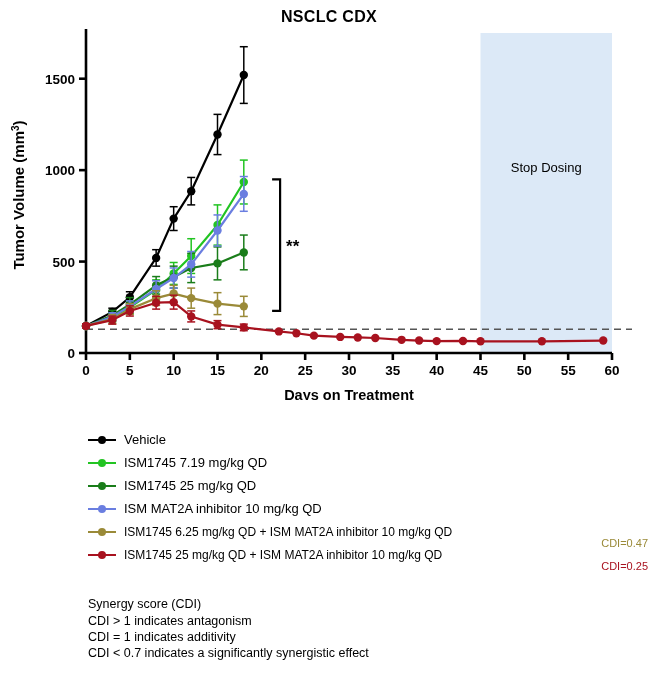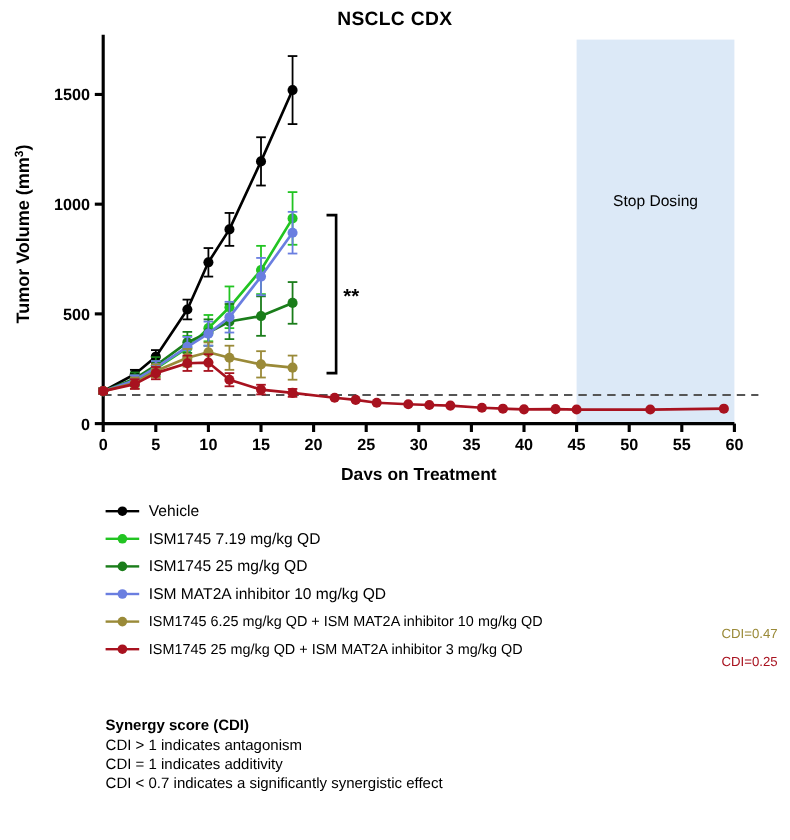--- a/index.html
+++ b/index.html
@@ -34,21 +34,21 @@
     top: 8px;
     width: 658px;
     text-align: center;
     font-size: 16px;
     font-weight: bold;
     letter-spacing: 0.3px;
   }
   .legend {
     position: absolute;
     left: 88px;
-    top: 414px;
+    top: 428px;
     width: 560px;
   }
   .legend-row {
     display: flex;
     align-items: center;
     height: 23px;
     white-space: nowrap;
   }
   .legend-key {
     width: 28px;
@@ -85,21 +85,21 @@
     margin-top: 22px;
   }
   .footnote {
     position: absolute;
     left: 88px;
     top: 596px;
     font-size: 12.5px;
     line-height: 16px;
   }
   .footnote .fn-title {
-    font-weight: bold;
+    font-weight: normal;
     margin-bottom: 1px;
   }
   .footnote .fn-line { white-space: nowrap; }
 </style>
 </head>
 <body>
 
 <div id="figure">
 
   <div class="chart-title">NSCLC CDX</div>
@@ -410,21 +410,21 @@
           <span class="lk-dot" style="background: rgb(154, 138, 56);"></span>
         </span>
         <span class="legend-label bold">ISM1745 6.25 mg/kg QD + ISM MAT2A inhibitor 10 mg/kg QD</span>
         <span class="legend-cdi" style="color: rgb(154, 138, 56);">CDI=0.47</span>
       </div>
       <div class="legend-row">
         <span class="legend-key">
           <span class="lk-line" style="background: rgb(168, 18, 31);"></span>
           <span class="lk-dot" style="background: rgb(168, 18, 31);"></span>
         </span>
-        <span class="legend-label bold">ISM1745 25 mg/kg QD + ISM MAT2A inhibitor 3 mg/kg QD</span>
+        <span class="legend-label bold">ISM1745 25 mg/kg QD + ISM MAT2A inhibitor 10 mg/kg QD</span>
         <span class="legend-cdi" style="color: rgb(168, 18, 31);">CDI=0.25</span>
       </div>
     </div>
 
   <div class="footnote">
     <div class="fn-title">Synergy score (CDI)</div>
     <div class="fn-line">CDI &gt; 1 indicates antagonism</div>
     <div class="fn-line">CDI = 1 indicates additivity</div>
     <div class="fn-line">CDI &lt; 0.7 indicates a significantly synergistic effect</div>
   </div>

